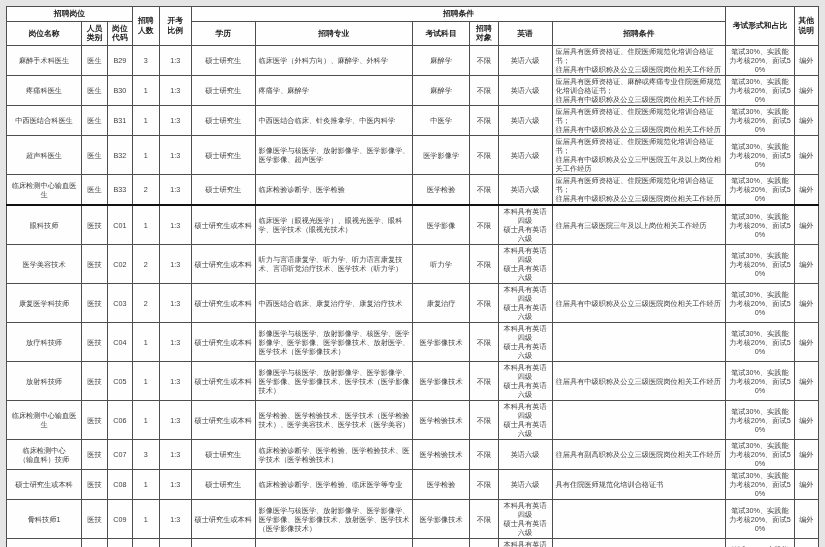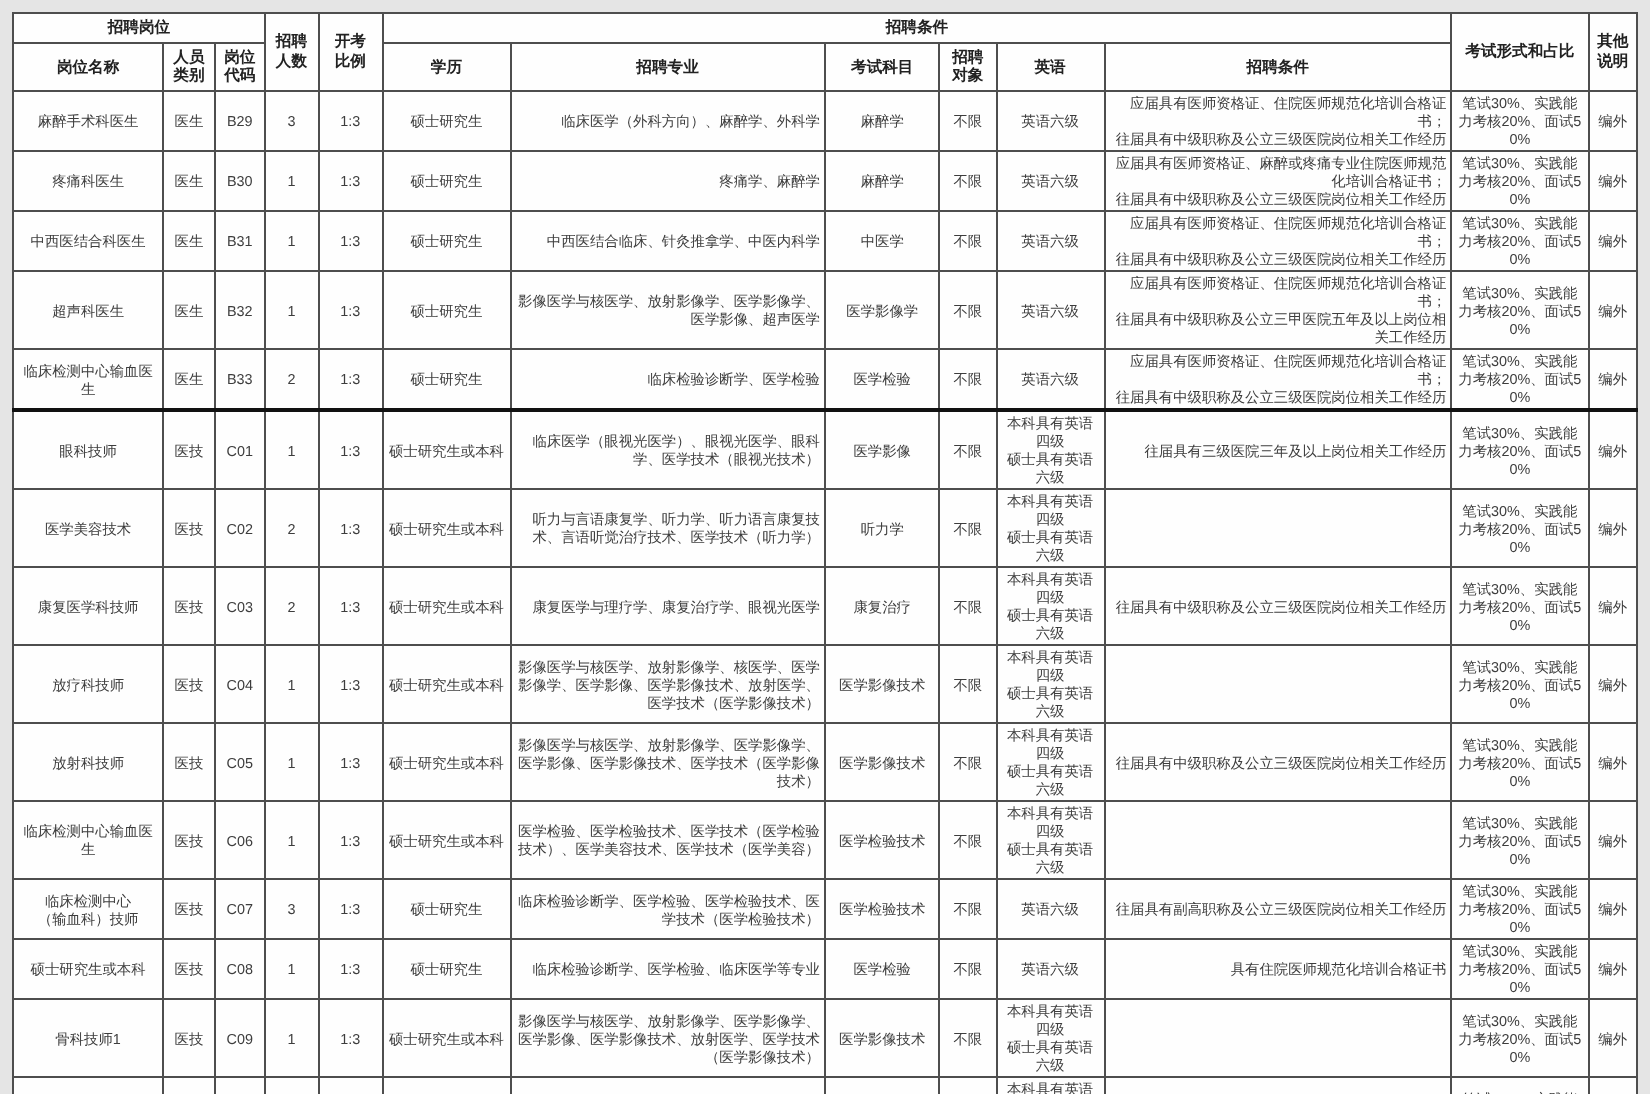--- a/index.html
+++ b/index.html
@@ -37,21 +37,21 @@
     overflow: hidden;
     word-break: break-all;
   }
   th {
     font-size: 7.8px;
     font-weight: bold;
     color: #222222;
     padding: 2px 1px;
   }
   td.c-majors, td.c-conditions {
-    text-align: right;
+    text-align: left;
     padding-left: 3px;
   }
   tr.group-start td {
     border-top: 2px solid #111111;
   }
   
   col.w-name { width: 9.3%; }
   col.w-category { width: 3.2%; }
   col.w-code { width: 3.1%; }
   col.w-count { width: 3.3%; }
@@ -225,21 +225,21 @@
           <td class="c-exam">笔试30%、实践能力考核20%、面试50%</td>
           <td class="c-note">编外</td>
         </tr>
         <tr>
           <td class="c-name">康复医学科技师</td>
           <td class="c-category">医技</td>
           <td class="c-code">C03</td>
           <td class="c-count">2</td>
           <td class="c-ratio">1:3</td>
           <td class="c-degree">硕士研究生或本科</td>
-          <td class="c-majors">康复医学与理疗学、康复治疗学、眼视光医学</td>
+          <td class="c-majors">中西医结合临床、康复治疗学、康复治疗技术</td>
           <td class="c-subject">康复治疗</td>
           <td class="c-target">不限</td>
           <td class="c-english">本科具有英语四级
 硕士具有英语六级</td>
           <td class="c-conditions">往届具有中级职称及公立三级医院岗位相关工作经历</td>
           <td class="c-exam">笔试30%、实践能力考核20%、面试50%</td>
           <td class="c-note">编外</td>
         </tr>
         <tr>
           <td class="c-name">放疗科技师</td>

